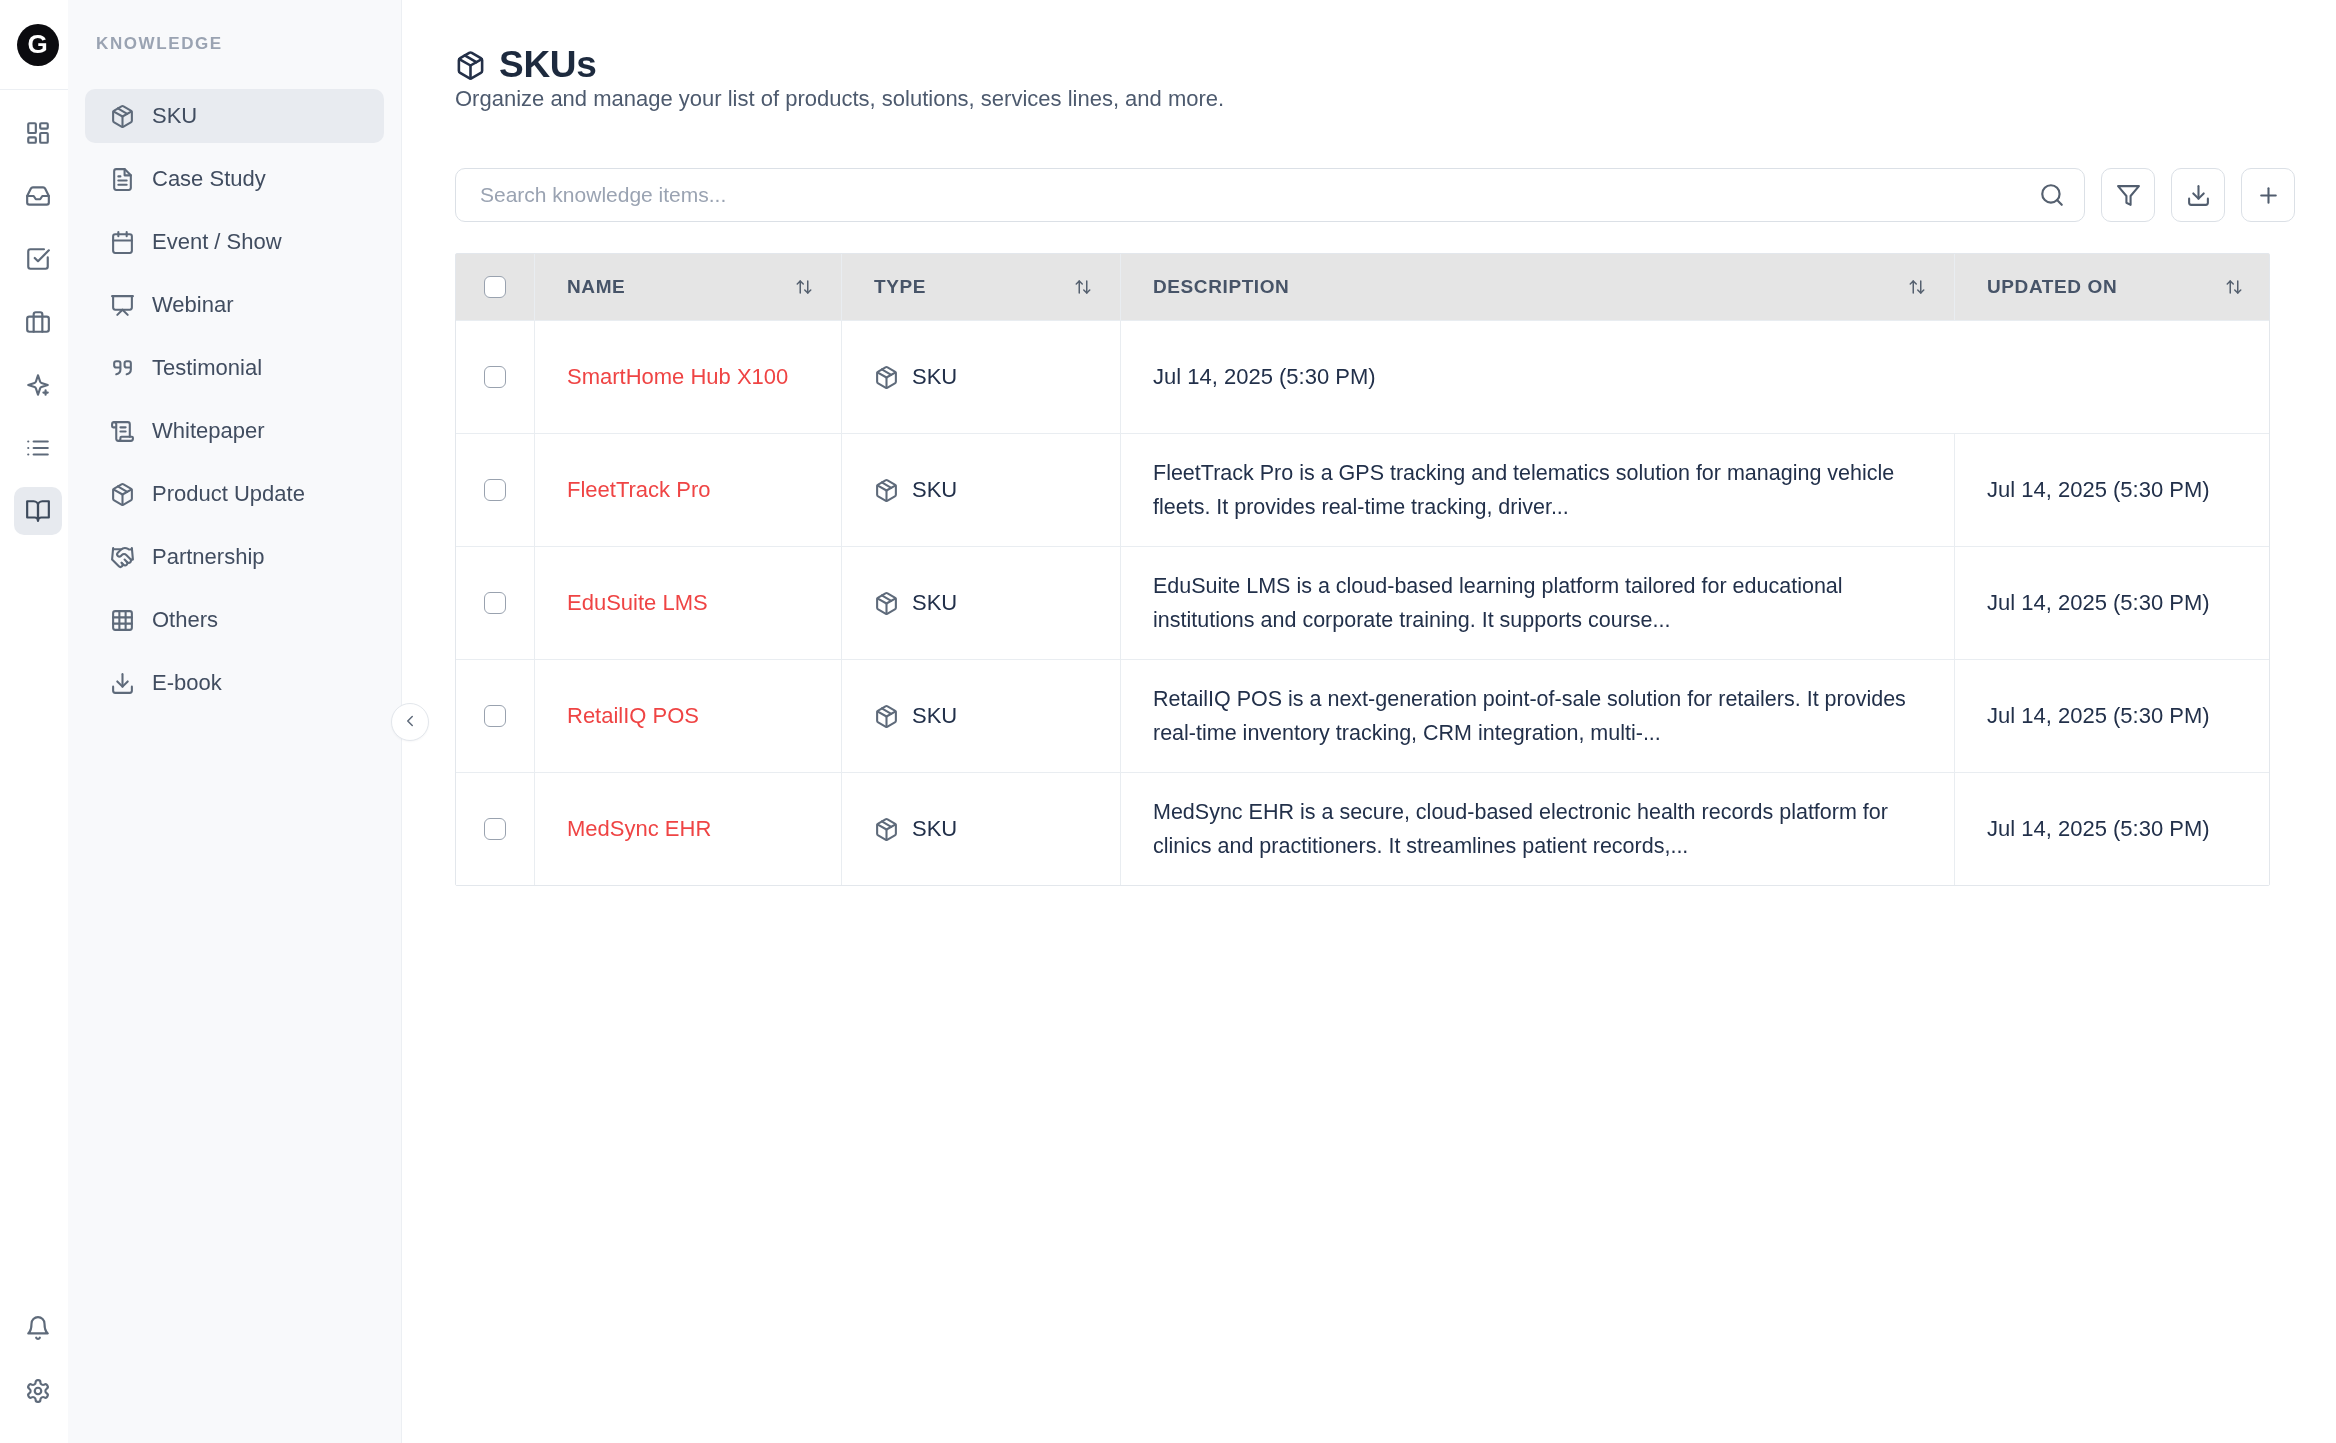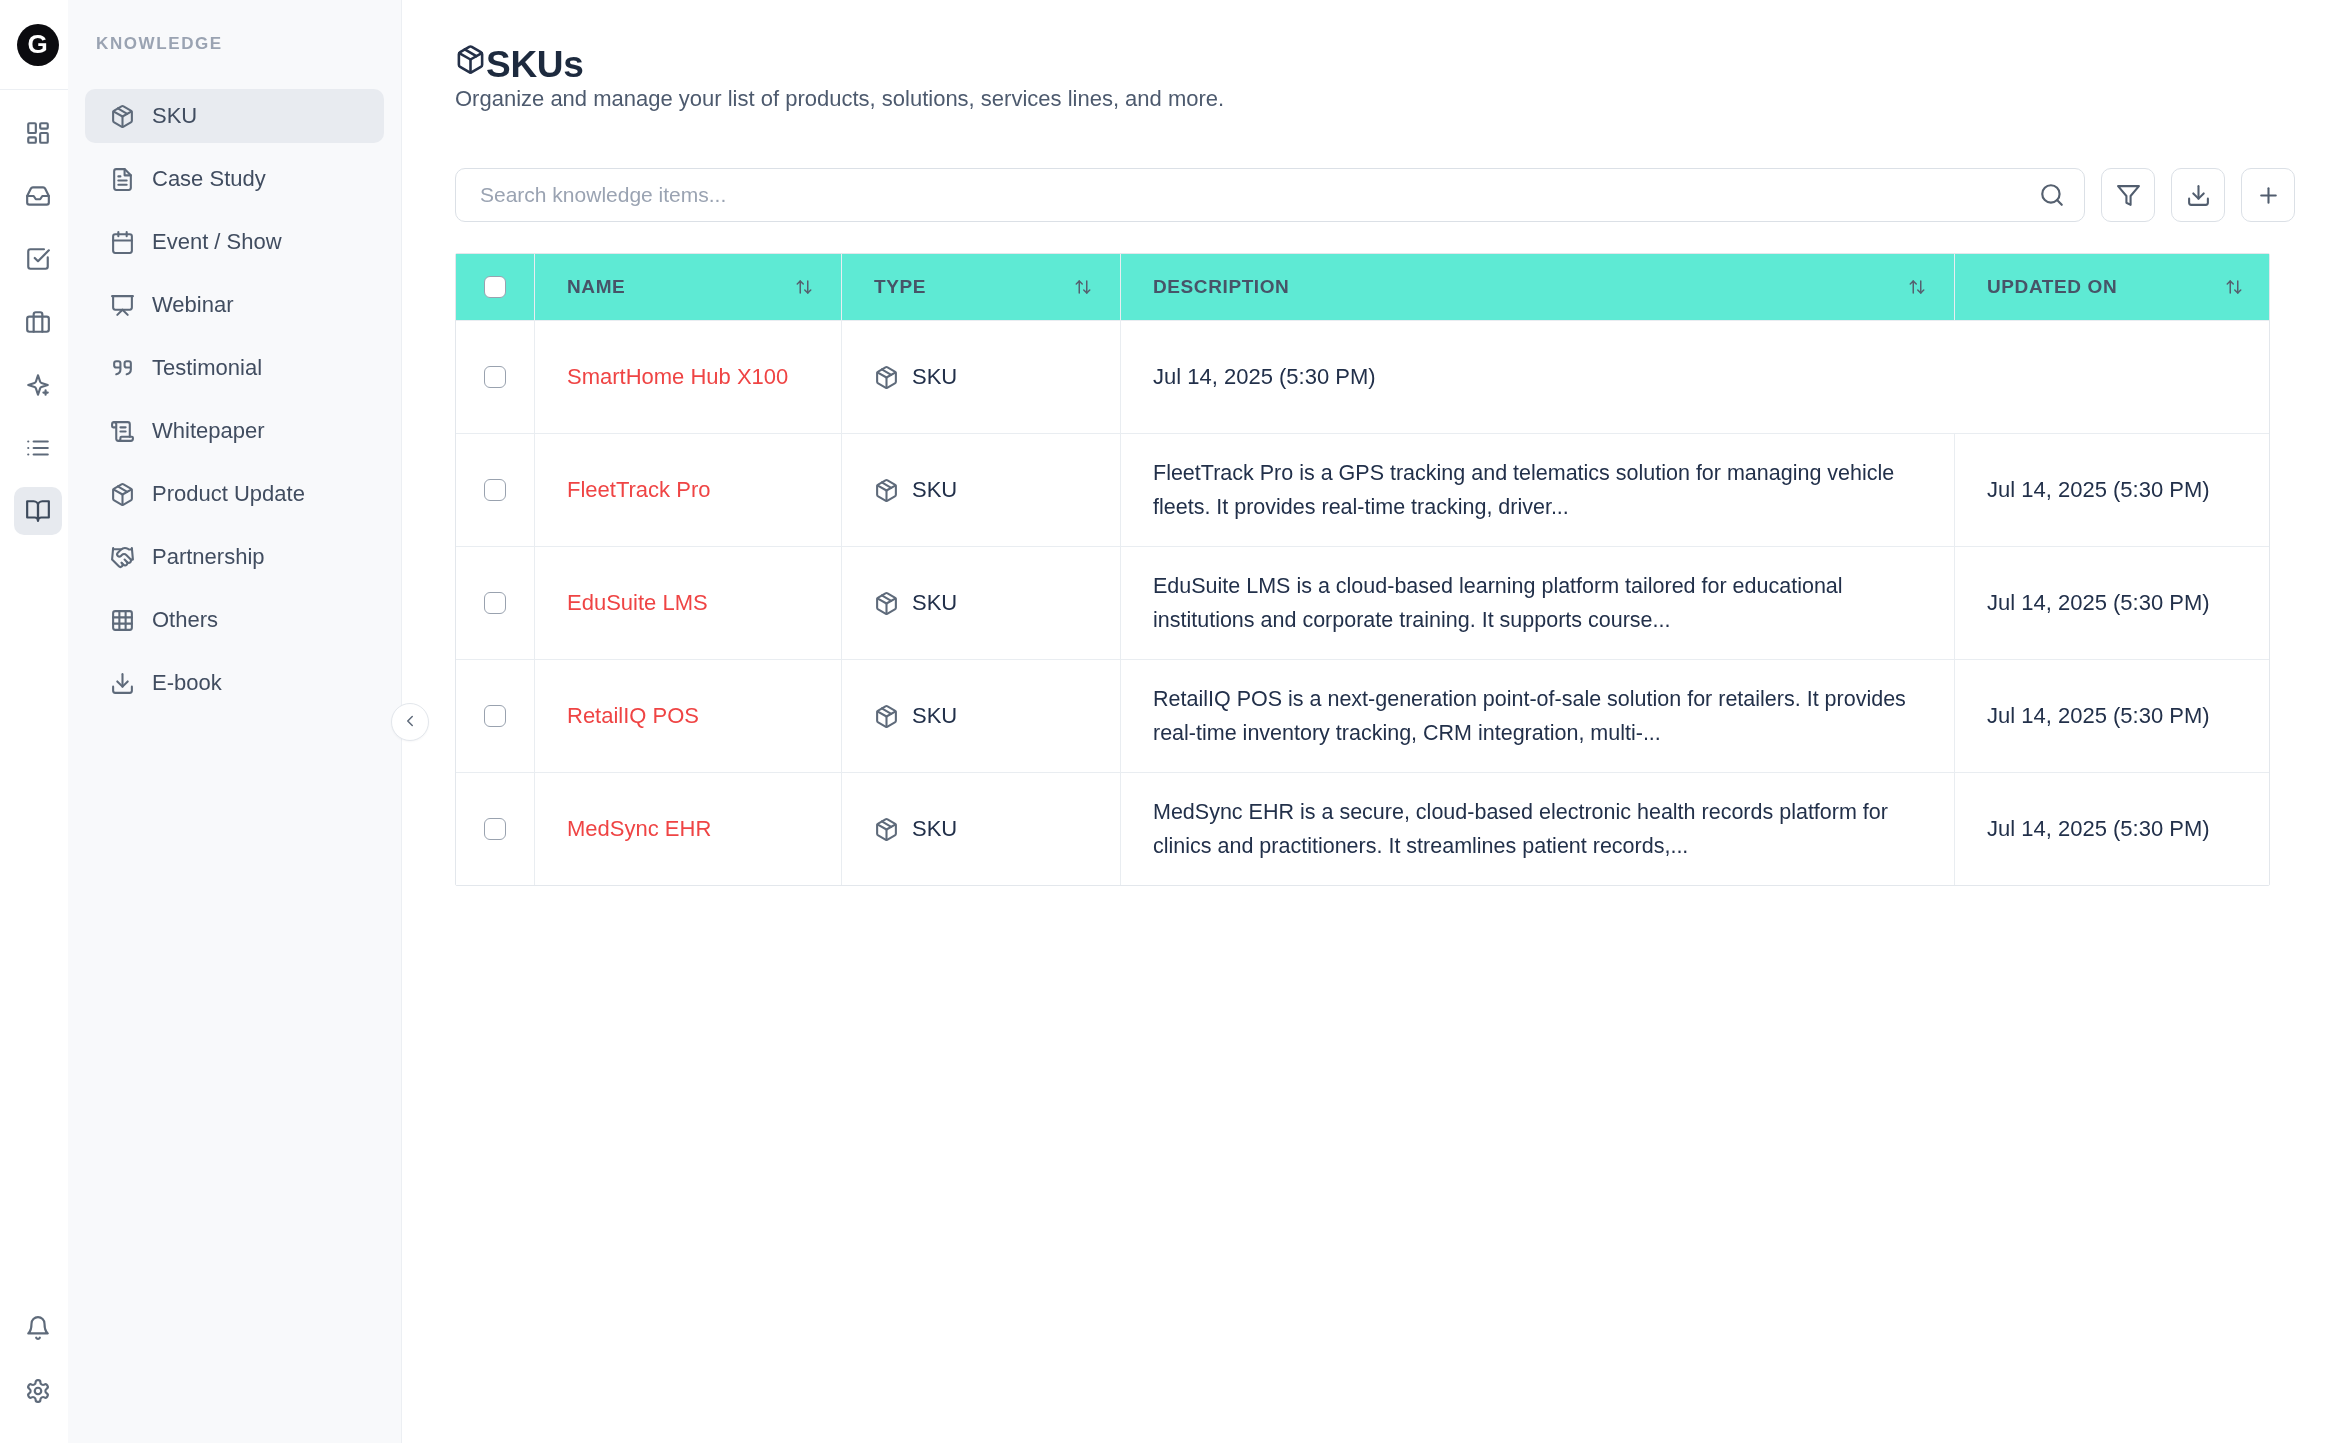--- a/index.html
+++ b/index.html
@@ -34,21 +34,21 @@
   .side-item .sic svg { width:25px; height:25px; }
 
   .collapse-btn { position:absolute; left:391px; top:703px; width:38px; height:38px; border-radius:50%;
                   background:#ffffff; border:1px solid #e3e7ec; color:#5e6a7a; cursor:pointer;
                   display:flex; align-items:center; justify-content:center; box-shadow:0 1px 2px rgba(20,30,50,.04); z-index:5; }
   .collapse-btn svg { width:18px; height:18px; }
 
   
   .main { position:absolute; left:410px; top:0; width:1926px; height:1443px; background:#ffffff; }
   .page-head { padding:44px 0 0 45px; }
-  .title-row { display:flex; }
+  .title-row { display:flex; align-items:center; gap:13px; }
   .title-row .tic { width:31px; height:31px; color:#243048; display:flex; }
   .title-row .tic svg { width:31px; height:31px; }
   h1.page-title { font-size:37px; font-weight:700; color:#1d2a3e; letter-spacing:-0.3px; }
   .subtitle { font-size:22px; color:#4d5a6e; }
 
   .toolbar { position:absolute; left:45px; top:168px; display:flex; align-items:center; }
   .search-wrap { position:relative; width:1630px; height:54px; }
   .search { width:100%; height:100%; border:1.5px solid #dbe0e6; border-radius:10px; background:#ffffff;
             font-size:21px; color:#1d4ed8; padding:0 70px 0 24px; outline:none; font-family:"Liberation Sans", sans-serif; }
   .search::placeholder { color:#9aa3b2; }
@@ -57,21 +57,21 @@
   .search-ic svg { width:26px; height:26px; }
   .tool-btns { display:flex; gap:16px; margin-left:16px; }
   .tool-btn { width:54px; height:54px; border:1.5px solid #dbe0e6; border-radius:10px; background:#ffffff;
               display:flex; align-items:center; justify-content:center; color:#515d6e; cursor:pointer; }
   .tool-btn svg { width:25px; height:25px; }
 
   
   .table { position:absolute; left:45px; top:253px; width:1815px; border:1px solid #e3e7ec; border-radius:2px;
            background:#ffffff; }
   .trow { display:grid; grid-template-columns:78px 307px 279px 834px 317px; }
-  .thead .trow { background:#5eead4; height:66px; }
+  .thead .trow { background:#e5e5e5; height:66px; }
   .th { display:flex; align-items:center; justify-content:space-between; padding:0 28px 0 32px;
         font-size:19px; font-weight:700; letter-spacing:0.6px; color:#475468; border-left:1px solid #e9edf1; }
   .th.chk, .td.chk { border-left:none; justify-content:center; padding:0; display:flex; align-items:center; }
   .sort-ic { width:18px; height:18px; color:#55606f; display:flex; cursor:pointer; }
   .sort-ic svg { width:18px; height:18px; }
   .tbody .trow { height:113px; border-top:1px solid #e9edf1; background:#ffffff; }
   .td { display:flex; align-items:center; padding:0 28px 0 32px; border-left:1px solid #e9edf1;
         font-size:22px; color:#22304a; }
   .td.desc { padding-right:40px; line-height:34px; font-size:21.5px; }
   .name-link { color:#ef4444; text-decoration:none; font-size:22px; cursor:pointer; }

